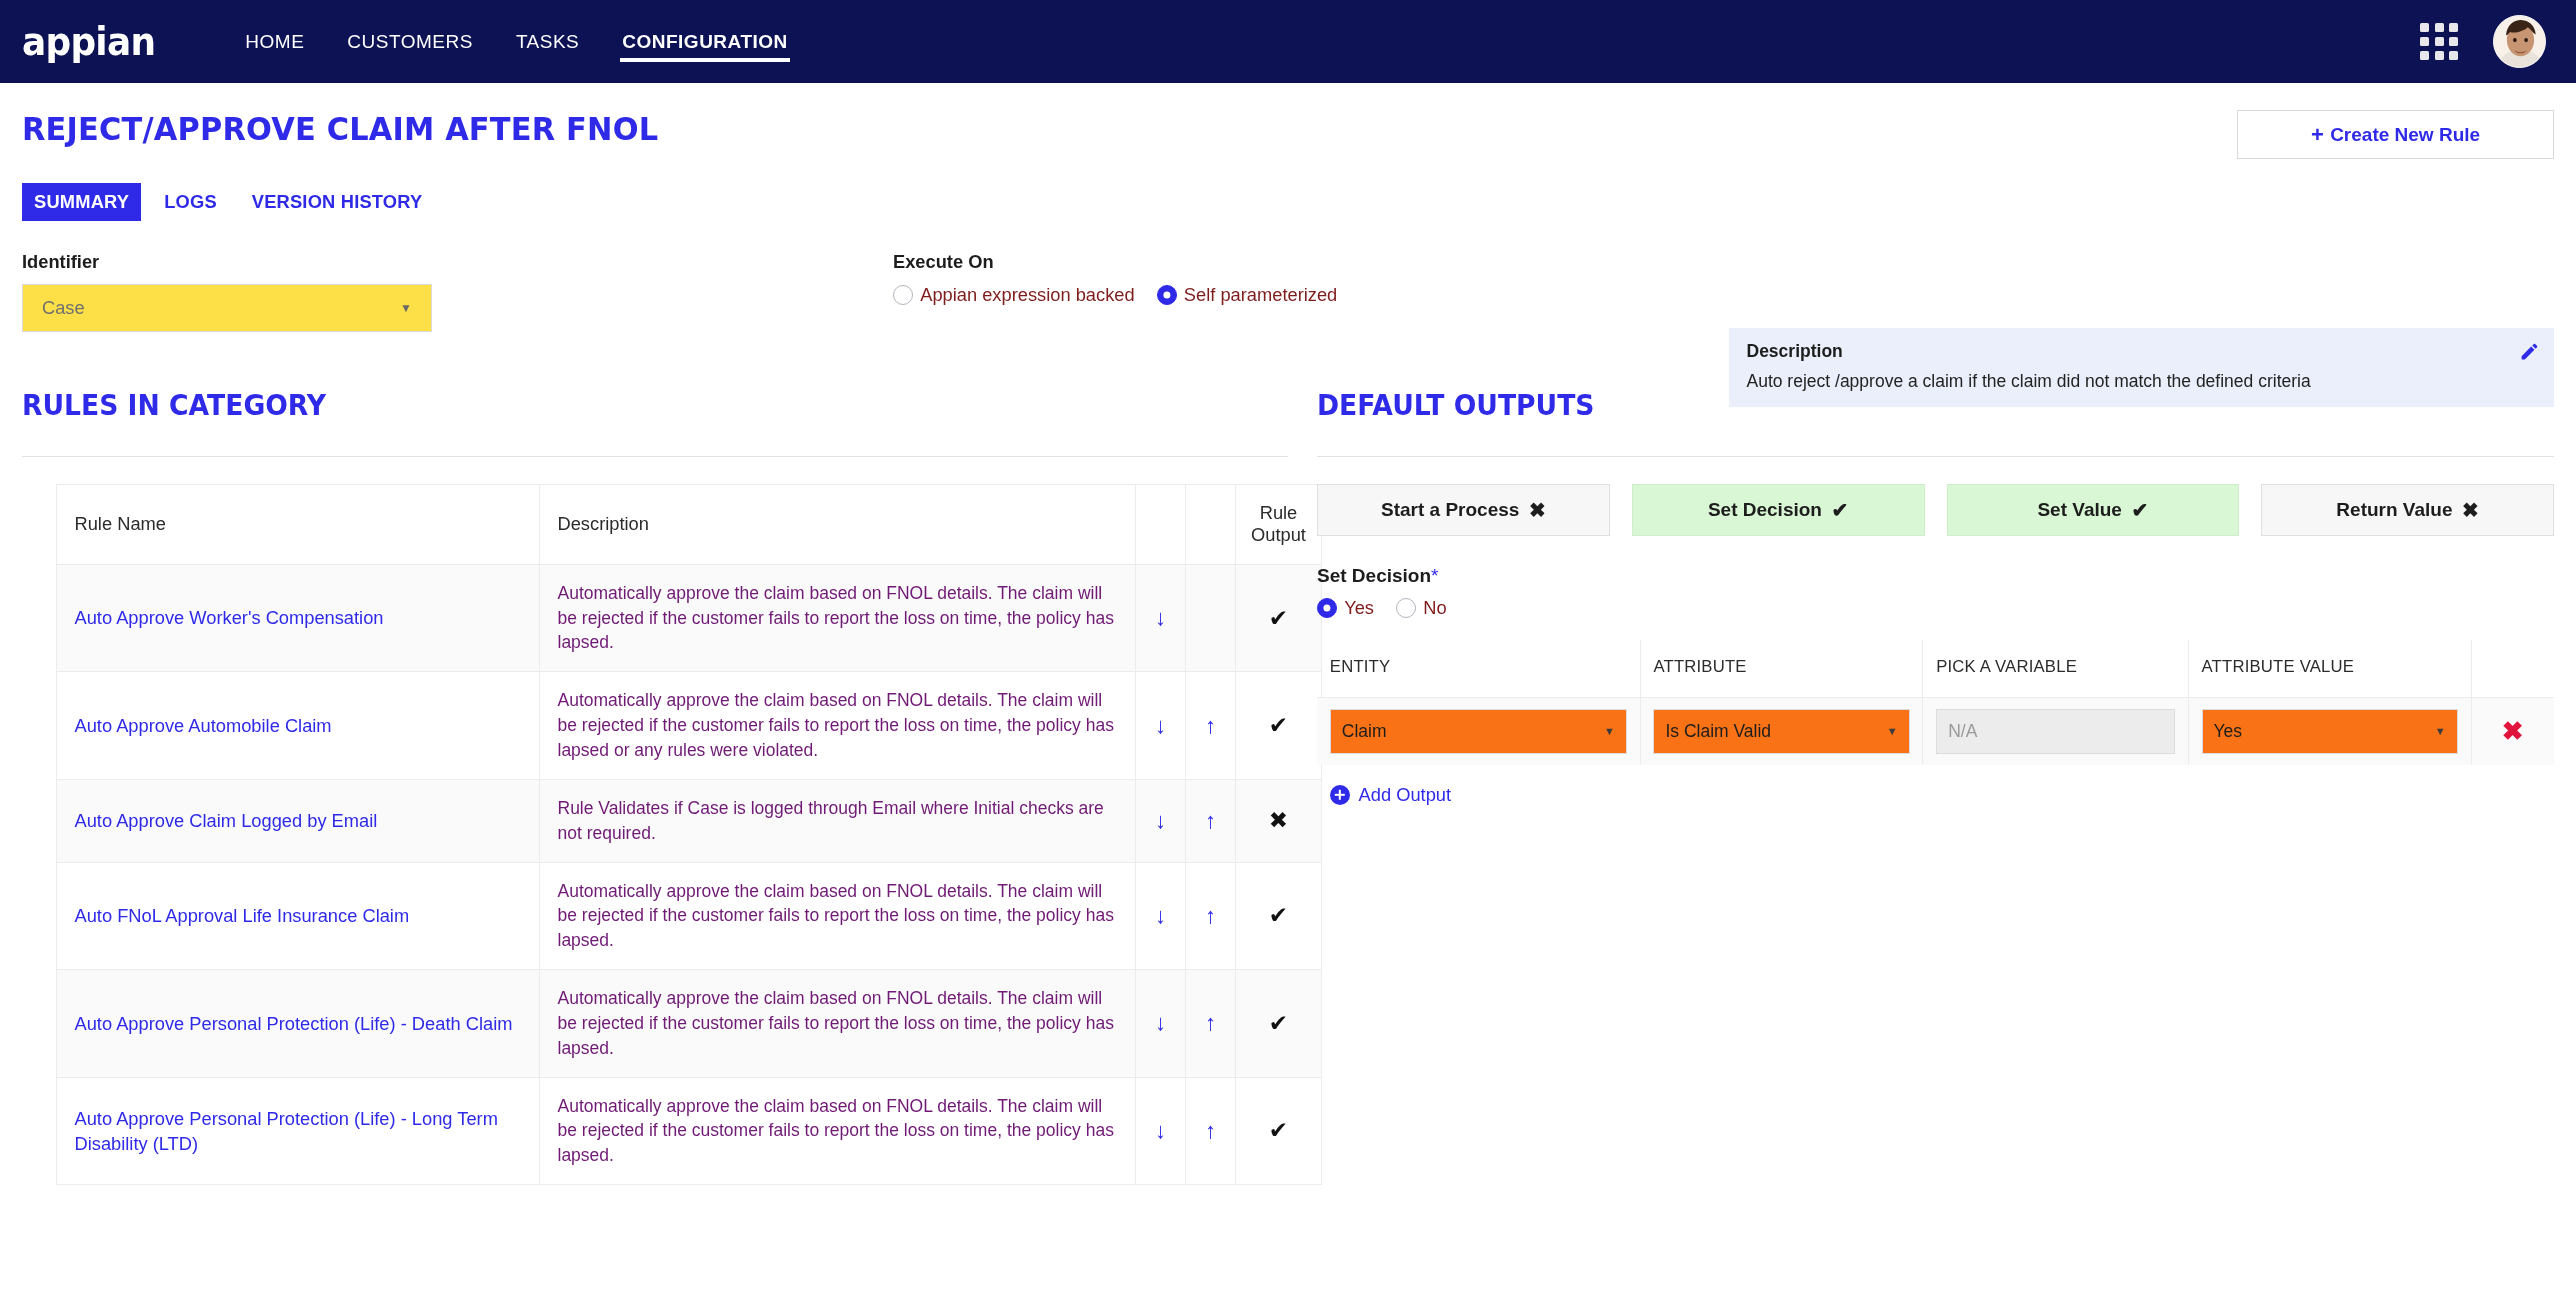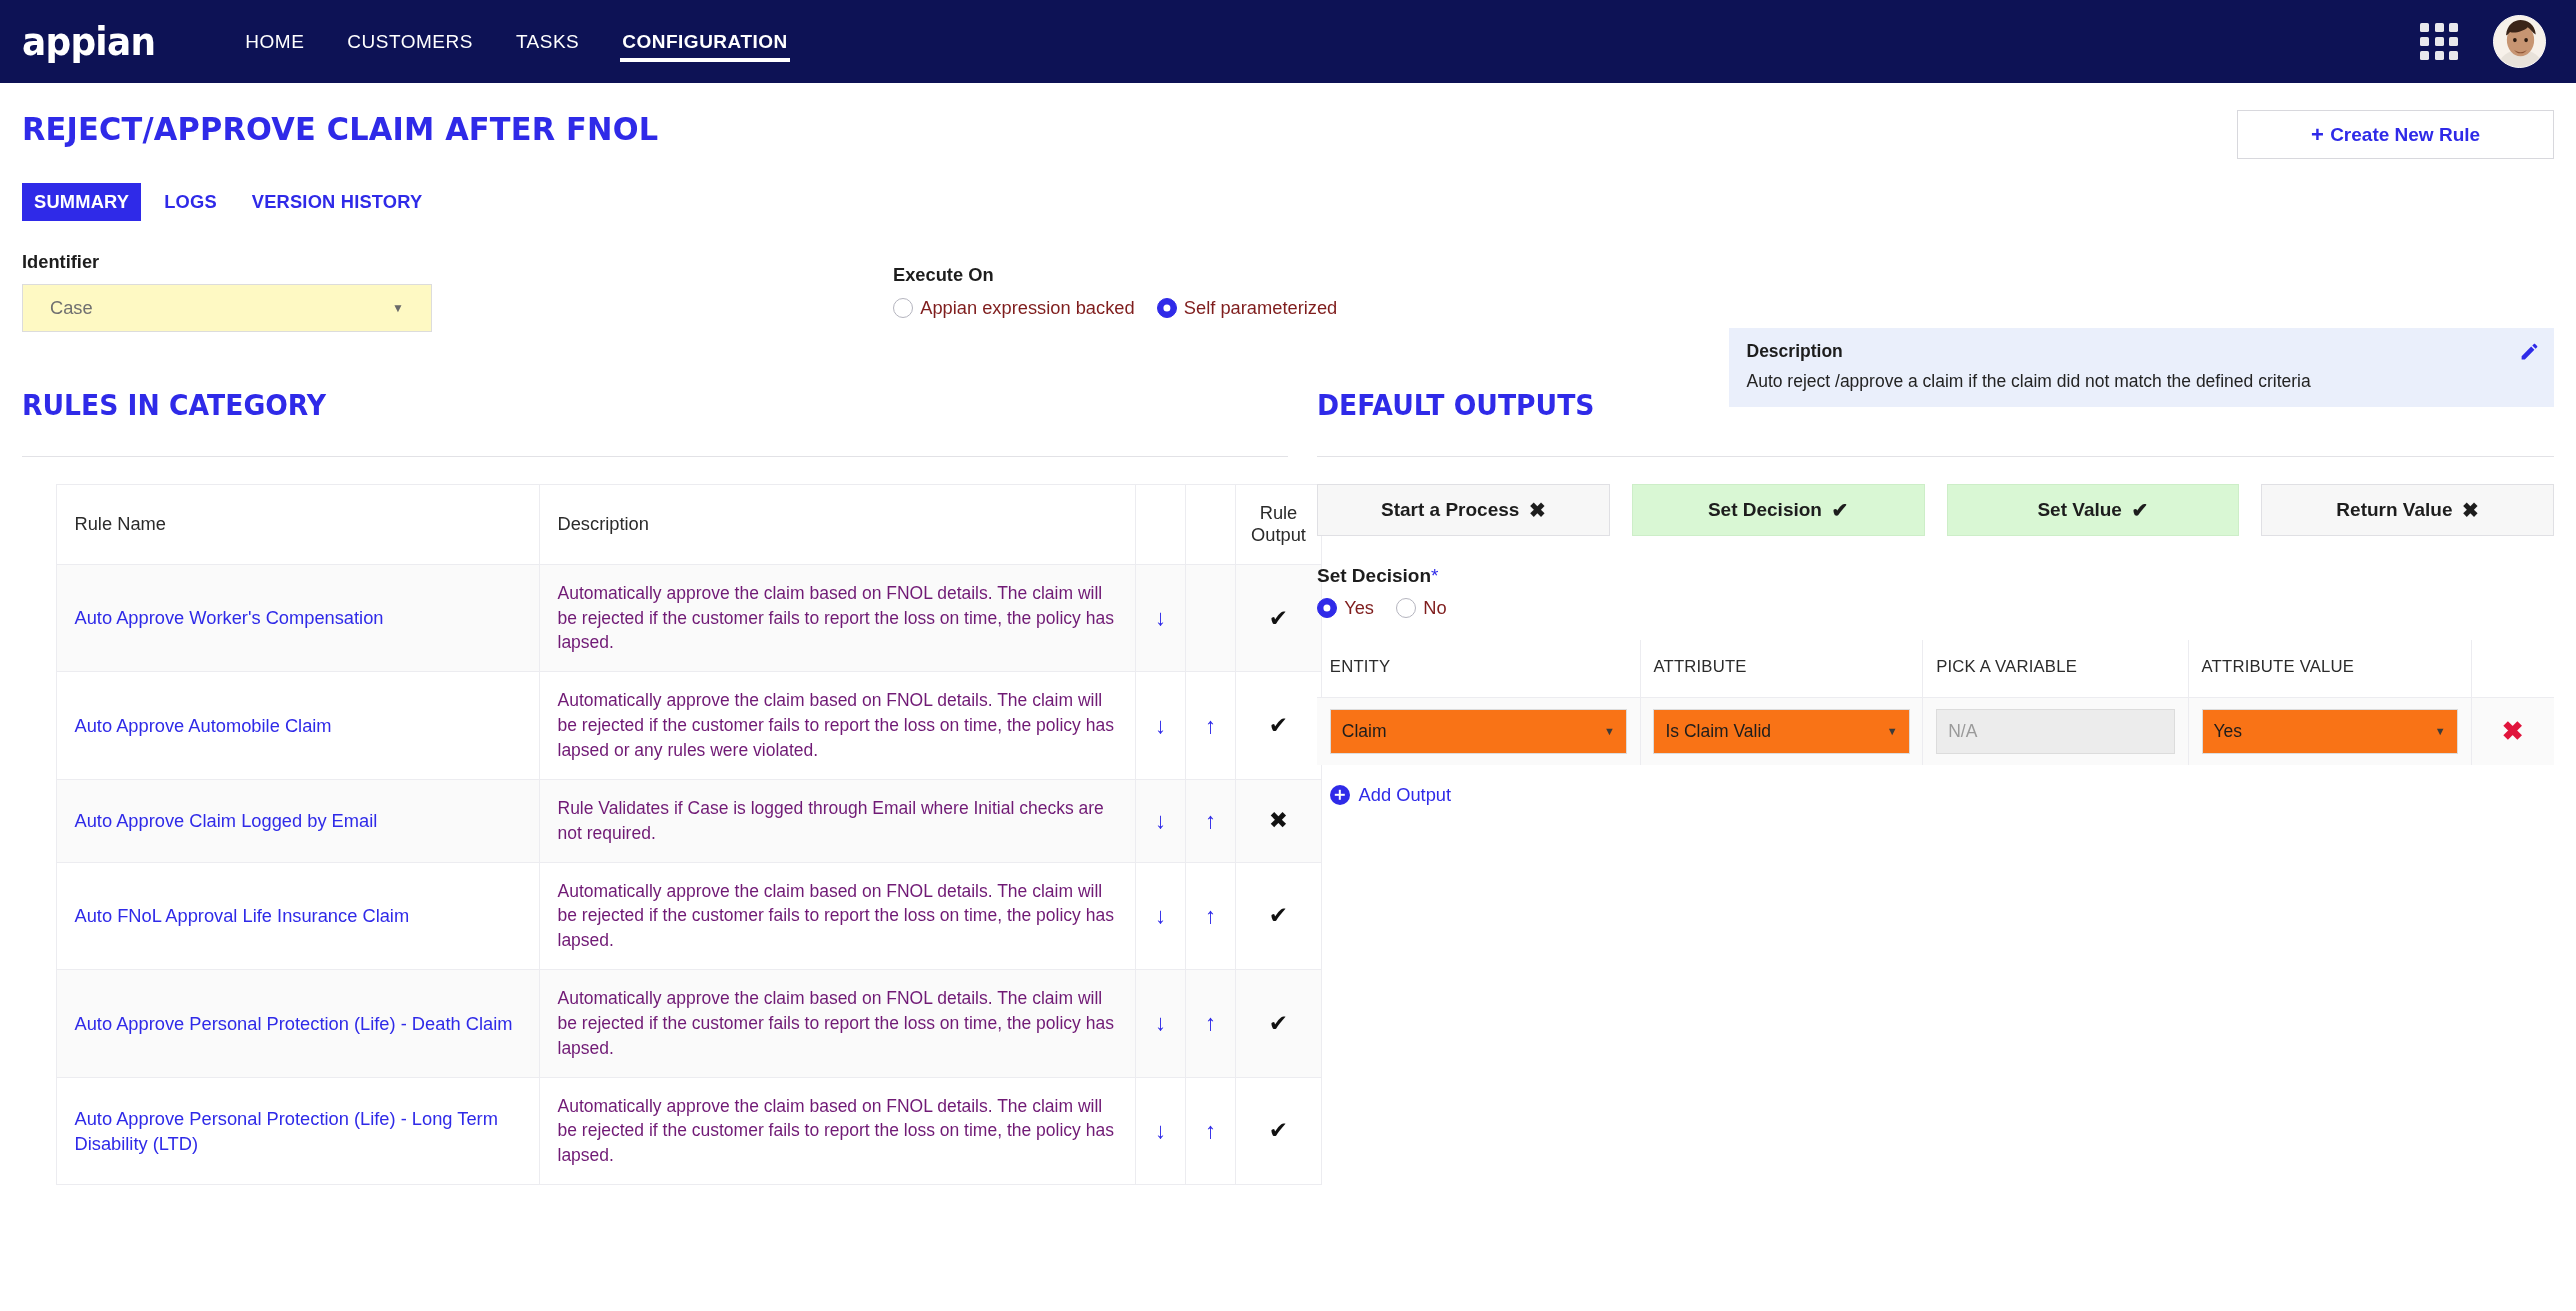--- a/index.html
+++ b/index.html
@@ -71,31 +71,31 @@
 
   .tabs{ display:flex; align-items:flex-end; margin-top:24px; gap:0; }
   .tab{
     font-size:18.3px; font-weight:700; color:#2f2ae8; letter-spacing:0.2px;
     padding:8px 12px; cursor:pointer;
   }
   .tab.active{ background:#2f2ae8; color:#ffffff; }
   .tab + .tab{ margin-left:11px; }
 
   
-  .form-row{ display:flex; margin-top:30px; align-items:center; }
+  .form-row{ display:flex; margin-top:30px; align-items:flex-start; }
   .col-identifier{ width:826px; }
   .col-execute{ width:837px; padding-left:45px; }
   .field-label{
     font-size:18.3px; font-weight:700; color:#1d1d1d;
     display:block; margin-bottom:11px;
   }
   .select-box{
-    width:410px; height:48px; background:#fef9c3;
+    width:410px; height:48px; background:#fde047;
     border:0.8px solid #dcdcdc;
-    display:flex; align-items:center; padding:0 27px;
+    display:flex; align-items:center; padding:0 19px;
     font-size:18.3px; color:#707070; position:relative; cursor:pointer;
   }
   .select-box .caret{
     margin-left:auto; font-size:12px; color:#6a6a6a;
   }
   .radio-group{ display:flex; align-items:center; gap:0; }
   .radio-opt{ display:flex; align-items:center; cursor:pointer; margin-right:22px; }
   .radio{
     width:20px; height:20px; border-radius:50%;
     border:0.8px solid #b4b4be; background:#fff;

